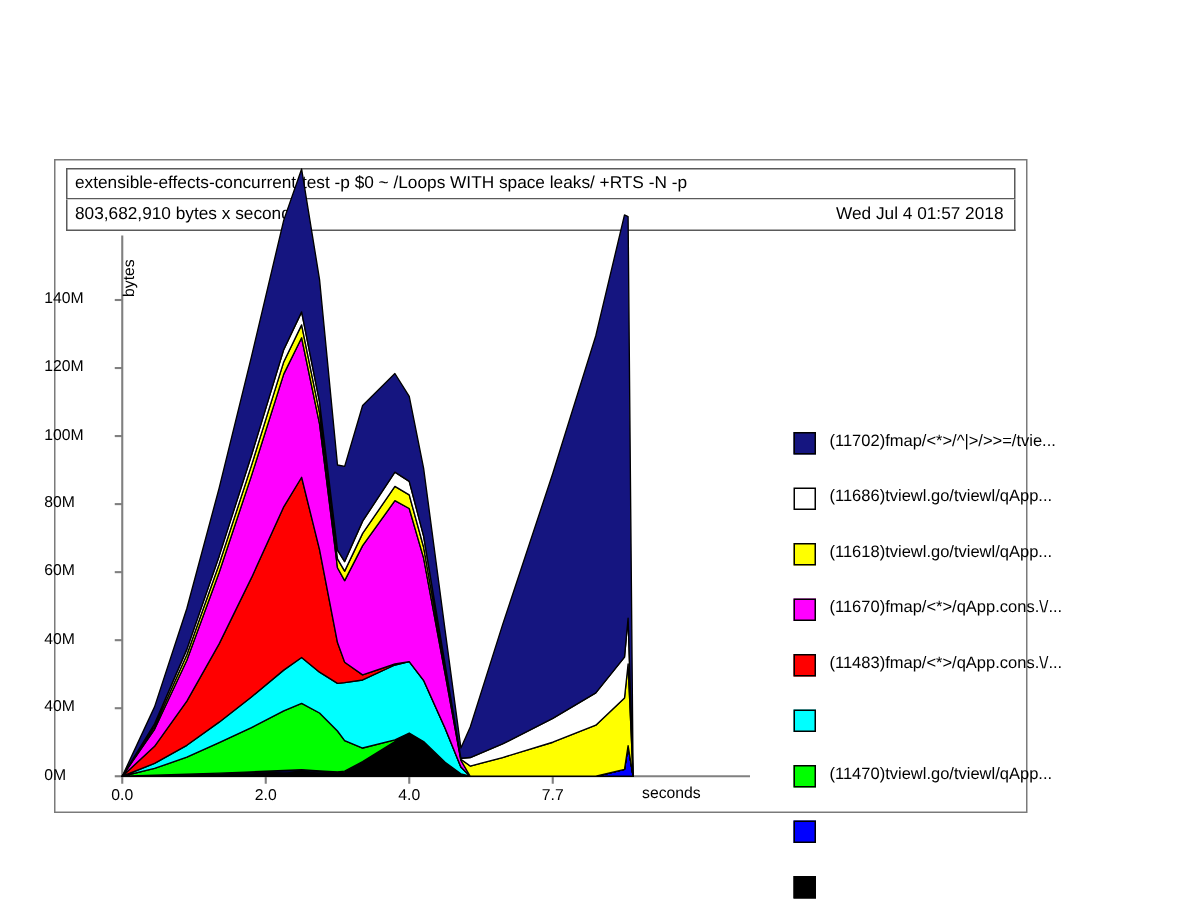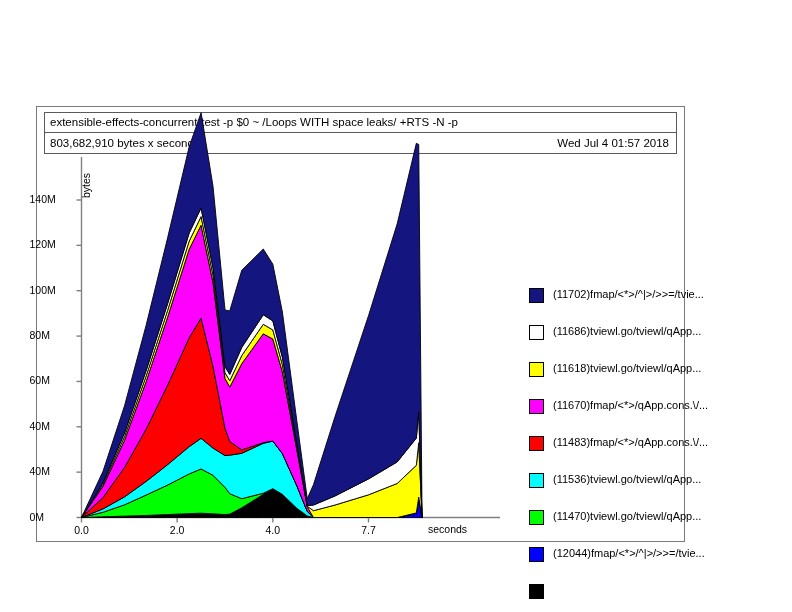--- a/index.html
+++ b/index.html
@@ -230,29 +230,27 @@
         <div class="legend-row">
           <div class="legend-swatch" style="background: rgb(255, 0, 255);"></div>
           <div class="legend-text">(11670)fmap/&lt;*&gt;/qApp.cons.\/...</div>
         </div>
         <div class="legend-row">
           <div class="legend-swatch" style="background: rgb(255, 0, 0);"></div>
           <div class="legend-text">(11483)fmap/&lt;*&gt;/qApp.cons.\/...</div>
         </div>
         <div class="legend-row">
           <div class="legend-swatch" style="background: rgb(0, 255, 255);"></div>
-          <div class="legend-text">(11536)tviewl.go/tviewl/qApp...</div>
         </div>
         <div class="legend-row">
           <div class="legend-swatch" style="background: rgb(0, 255, 0);"></div>
           <div class="legend-text">(11470)tviewl.go/tviewl/qApp...</div>
         </div>
         <div class="legend-row">
           <div class="legend-swatch" style="background: rgb(0, 0, 255);"></div>
-          <div class="legend-text">(12044)fmap/&lt;*&gt;/^|&gt;/&gt;&gt;=/tvie...</div>
         </div>
         <div class="legend-row">
           <div class="legend-swatch" style="background: rgb(0, 0, 0);"></div>
         </div>
       </div>
   </div>
 
 </div>
 
 </body></html>

